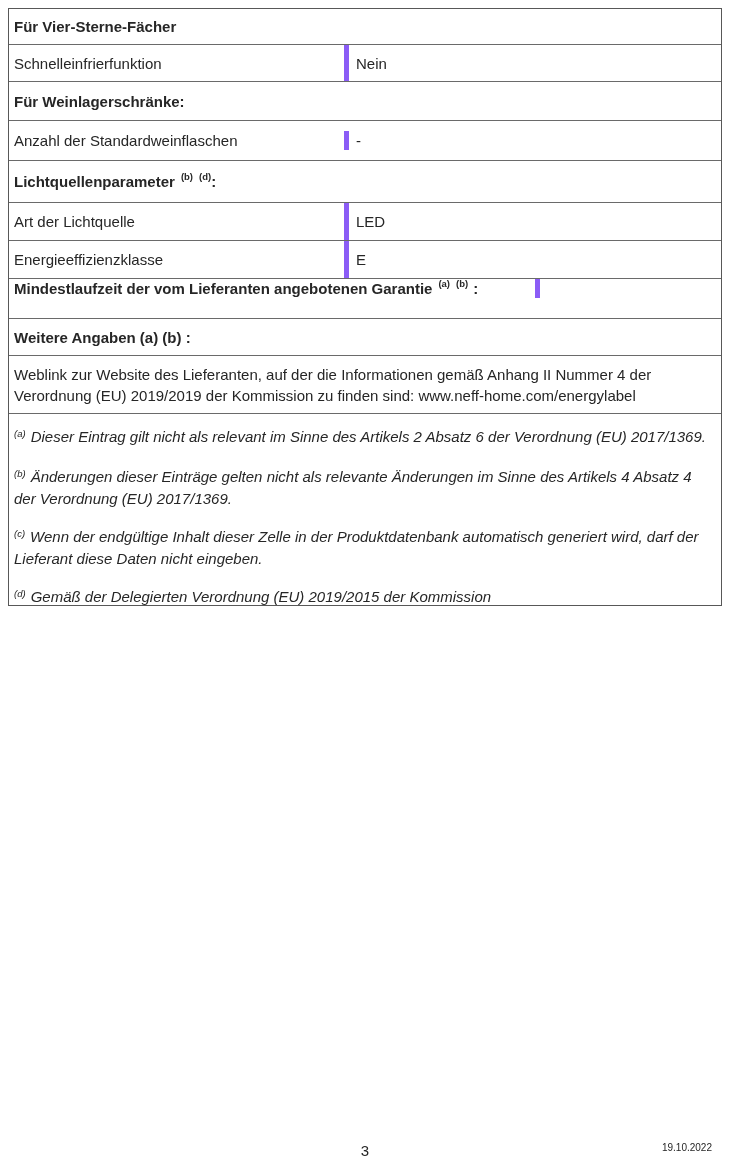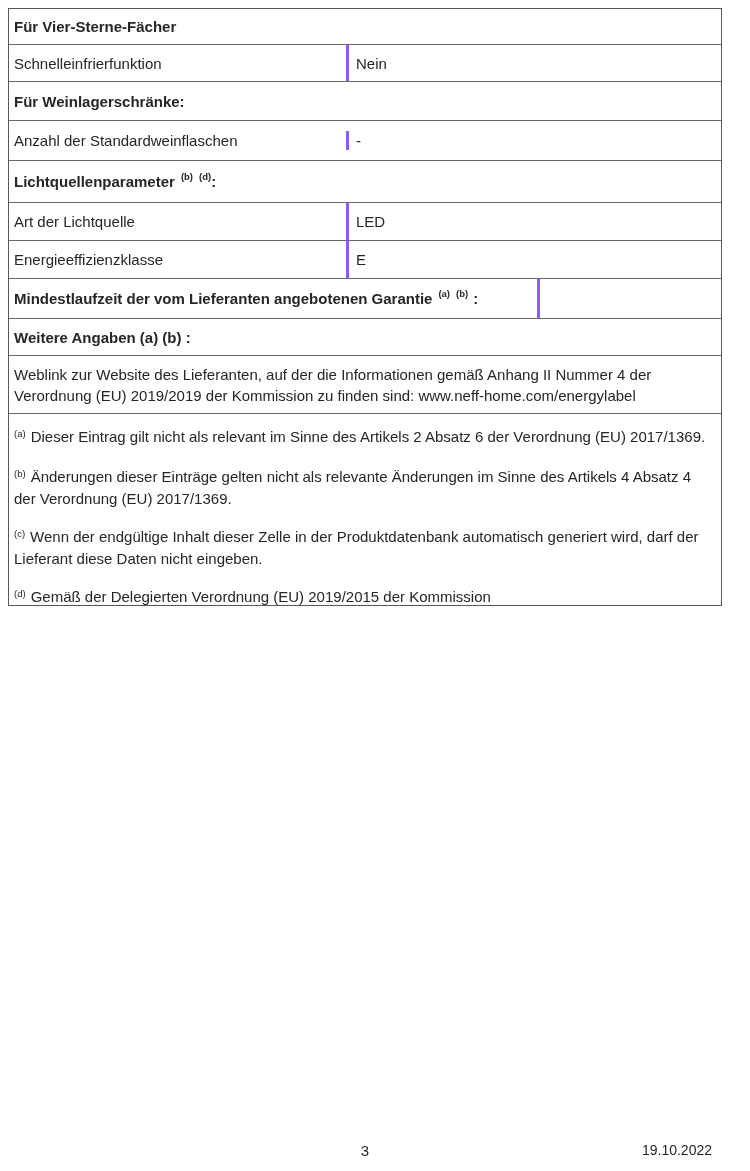--- a/index.html
+++ b/index.html
@@ -33,36 +33,36 @@
     display: flex;
     align-items: center;
     padding-left: 5px;
     font-size: 15px;
     box-sizing: border-box;
     line-height: 19px;
   }
   .label {
     width: 340px;
     flex: none;
-    border-right: 3px solid #8b5cf6;
+    border-right: 5px solid #8b5cf6;
   }
   .value {
     flex: 1;
     padding-left: 7px;
   }
   .full { flex: 1; }
   .bold { font-weight: bold; }
   .r1 { height: 36px; }
   .r2 { height: 37px; }
   .r3 { height: 39px; }
   .r4 { height: 40px; align-items: center; }
   .r5 { height: 42px; }
   .r6 { height: 38px; }
   .r7 { height: 38px; }
-  .r8 { height: 40px; }
+  .r8 { height: 40px; flex-direction: column; }
   .r8 .label { width: 531px; }
   .r9 { height: 37px; text-align: right; }
   .r10 { height: 58px; }
   .r10 .cell {
     display: block;
     padding: 8px 12px 0 5px;
     line-height: 21px;
   }
   .r11 { height: 191px; }
   .r11 .cell {
@@ -73,40 +73,41 @@
   .sup {
     font-size: 9.5px;
     position: relative;
     top: -5px;
   }
   .sup-gap1 { margin-left: 6px; }
   .sup-gap2 { margin-left: 6px; }
   .colon-gap { margin-left: 5px; }
   .footnote {
     margin: 0 0 18px 0;
+    font-style: italic;
   }
   .fn-marker {
     font-size: 9.5px;
     position: relative;
     top: -5px;
     margin-right: 5px;
   }
   .footer-page {
     position: absolute;
     top: 1142px;
     left: 0;
     width: 730px;
     text-align: center;
     font-size: 15px;
   }
   .footer-date {
     position: absolute;
     top: 1142px;
     right: 38px;
-    font-size: 14px;
+    font-size: 10px;
   }
 </style>
 </head>
 <body>
 
 <div class="doc-table">
 
   <div class="row r1">
     <div class="cell full bold">Für Vier-Sterne-Fächer</div>
   </div>

